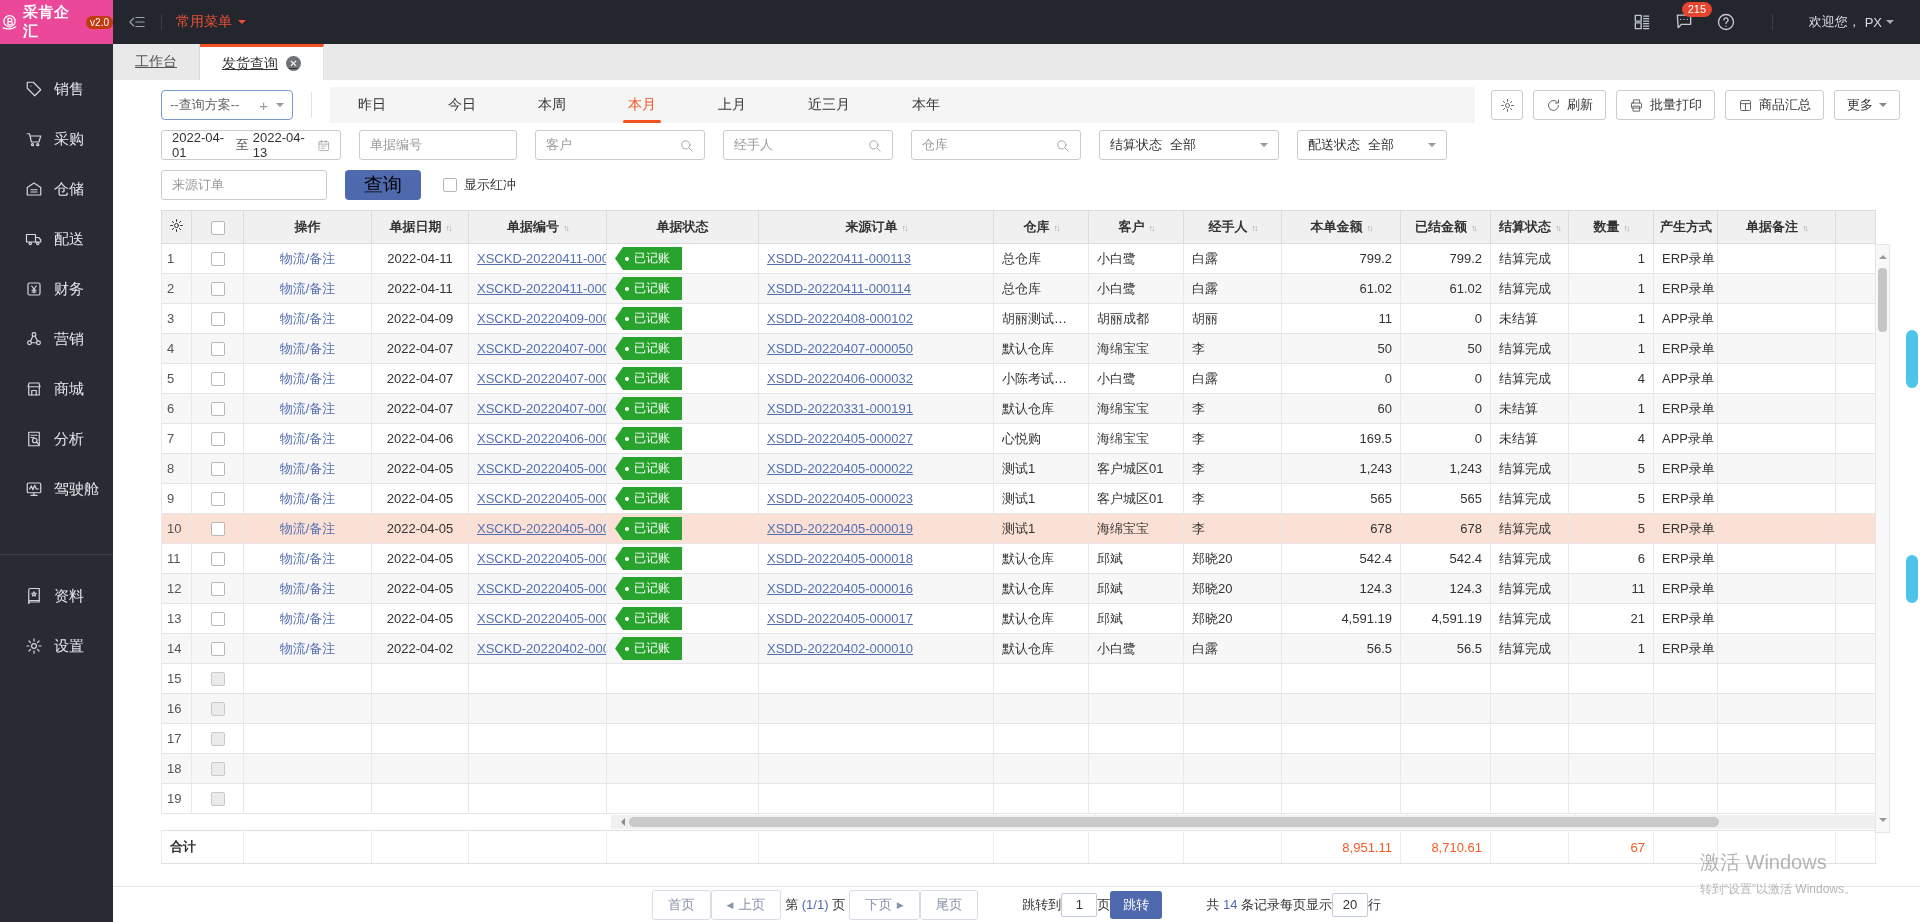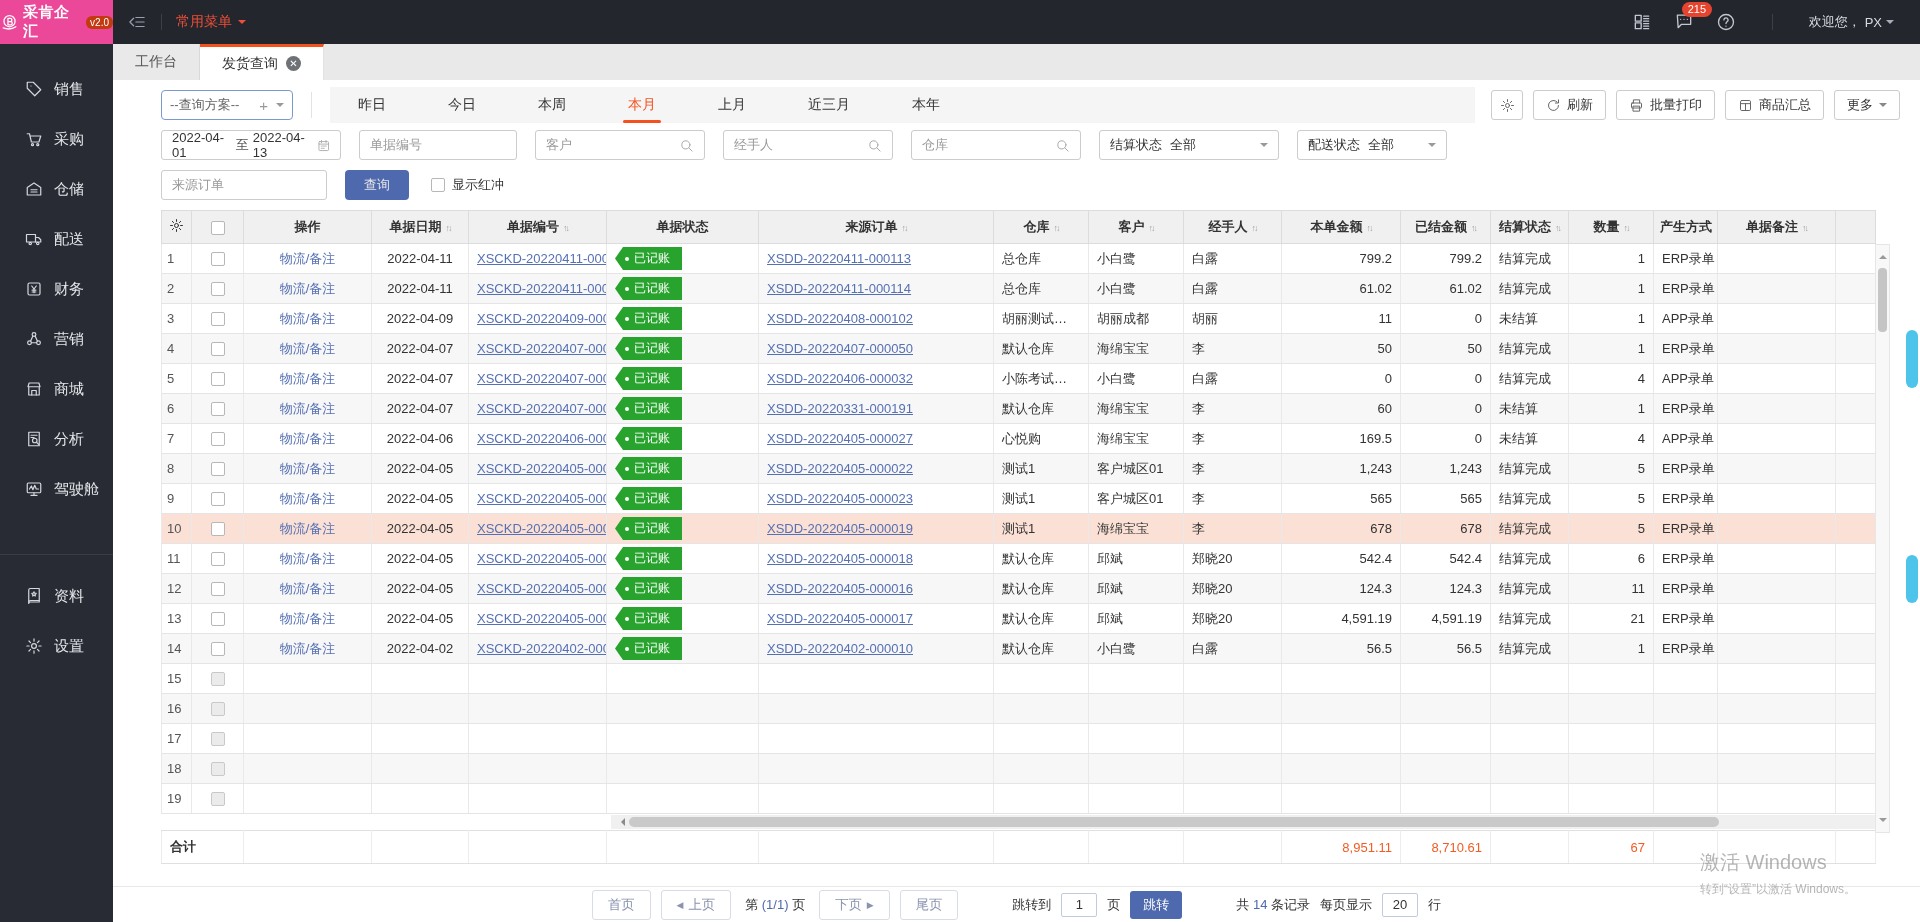--- a/index.html
+++ b/index.html
@@ -30,21 +30,21 @@
   .frame { display:flex; height:878px; }
   .sidebar { width:113px; background:#282b33; flex:none; padding-top:20px; display:flex; flex-direction:column; }
   .side-item { height:50px; display:flex; align-items:center; padding-left:25px; gap:11px; color:#e3e5e9; font-size:15px; cursor:pointer; }
   .side-item .ico { width:18px; height:18px; color:#d4d7dd; flex:none; }
   .side-sep { height:1px; background:#3a3d45; margin:40px 0 16px; }
 
   .main { flex:1; display:flex; flex-direction:column; background:#fff; min-width:0; }
 
   
   .tabbar { height:36px; background:#e9e9e9; display:flex; flex:none; }
-  .tab { height:36px; padding:0 22px; display:flex; align-items:center; gap:8px; font-size:14px; color:#555; border-right:1px solid #d9d9d9; cursor:pointer; background:#e9e9e9; }
+  .tab { height:36px; padding:0 22px; display:flex; align-items:center; gap:8px; font-size:14px; color:#555; border-right:1px solid #d9d9d9; cursor:pointer; background:#e9e9e9;text-decoration:underline; }
   .tab.active { background:#fff; color:#333; border-top:3px solid #f4511e; border-right:1px solid #e2e2e2; }
   .tab-close { width:15px; height:15px; border-radius:50%; background:#6e7277; color:#fff; font-size:10px; line-height:15px; text-align:center; font-weight:bold; }
 
   
   .frow1 { display:flex; align-items:center; height:44px; padding:6px 20px 0 48px; flex:none; }
   .plan-select { width:132px; height:30px; border:1px solid #7b98cf; border-radius:4px; display:flex; align-items:center; padding:0 8px; color:#666; cursor:pointer; background:#fff; }
   .plan-select .txt { flex:1; }
   .plan-plus { color:#999; font-size:15px; margin-right:8px; }
   .plan-select .caret { color:#999; }
   .vdiv { width:1px; height:26px; background:#e3e3e3; margin:0 18px; flex:none; }
@@ -63,21 +63,21 @@
   .inp .ico { width:15px; height:15px; color:#aaa; margin-left:auto; }
   .daterange { width:180px; color:#333; gap:4px; }
   .daterange .sep { color:#555; }
   .w-doc { width:158px; } .w-cust{ width:170px; } .w-hand{ width:170px; } .w-wh{ width:170px; }
   .fsel { height:30px; border:1px solid #ccc; border-radius:3px; background:#fff; display:flex; align-items:center; padding:0 10px; gap:8px; color:#333; cursor:pointer; }
   .fsel .caret { color:#999; margin-left:auto; }
   .w-settle { width:180px; } .w-deliv { width:150px; }
 
   .frow3 { display:flex; align-items:center; gap:18px; padding:8px 20px 6px 48px; height:44px; flex:none; }
   .w-src { width:166px; }
-  .btn-primary { height:30px; background:#4e69ae; color:#e5e5e5; border:none; border-radius:4px; padding:0 19px; font-size:13px; cursor:pointer; }
+  .btn-primary { height:30px; background:#4e69ae; color:#000000; border:none; border-radius:4px; padding:0 19px; font-size:19px; cursor:pointer; }
   .chk-wrap { display:flex; align-items:center; gap:7px; color:#333; margin-left:4px; }
   input[type=checkbox] { appearance:none; -webkit-appearance:none; width:14px; height:14px; border:1px solid #b7b7b7; border-radius:2px; background:#fff; cursor:pointer; display:inline-block; vertical-align:middle; }
   input[type=checkbox].dim { background:#ebebeb; border-color:#c9c9c9; }
 
   
   .table-area { position:relative; margin:4px 30px 0 48px; flex:1; min-height:0; }
   table.grid { border-collapse:collapse; table-layout:fixed; width:1699px; }
   .grid th { height:33px; background:#f0f0f0; border:1px solid #dcdcdc; font-size:13px; color:#333; font-weight:bold; padding:0 6px; white-space:nowrap; overflow:hidden; }
   .grid td { height:30px; border-right:1px solid #e9e9e9; border-bottom:1px solid #e5e5e5; padding:0 8px; white-space:nowrap; overflow:hidden; font-size:13px; color:#333; background-clip:padding-box; }
   .grid td:first-child { border-left:1px solid #e9e9e9; padding:0 5px; color:#555; }
@@ -107,21 +107,21 @@
   .hs-thumb { width:1090px; height:10px; background:#c9c9c9; border-radius:5px; }
   .hs-gap { flex:1; }
 
   table.totals { border-collapse:collapse; table-layout:fixed; width:1699px; margin-top:1px; }
   .totals td { height:33px; border-right:1px solid #ececec; border-top:1px solid #e0e0e0; border-bottom:1px solid #e0e0e0; padding:0 8px; white-space:nowrap; overflow:hidden; }
   .totals td:first-child { border-left:1px solid #ececec; }
   .totals .lbl { font-weight:bold; color:#333; }
   .totals .sum { color:#f25c24; text-align:right; }
 
   
-  .pager { margin-top:auto; height:36px; border-top:1px solid #e8e8e8; display:flex; align-items:center; justify-content:center; gap:10px; background:#fff; flex:none; font-size:13px; }
+  .pager { margin-top:auto; height:36px; border-top:1px solid #e8e8e8; display:flex; align-items:center; justify-content:center; background:#fff; flex:none; font-size:13px; }
   .pbtn { border:1px solid #d8dce6; border-radius:3px; background:#fff; color:#8a93ad; padding:5px 15px; cursor:pointer; display:flex; align-items:center; gap:5px; white-space:nowrap; }
   .pbtn .tri { font-size:9px; }
   .pinfo { color:#333; padding:0 4px; }
   .pinfo .blue { color:#4e69ae; }
   .gap { margin-left:44px; }
   .pager input.num { width:36px; height:24px; border:1px solid #c2cade; border-radius:2px; text-align:center; color:#333; font-size:13px; }
   .jump-btn { background:#4e69ae; color:#fff; border:none; border-radius:3px; padding:5px 13px; cursor:pointer; font-size:13px; }
   .blue { color:#4e69ae; }
 
   

